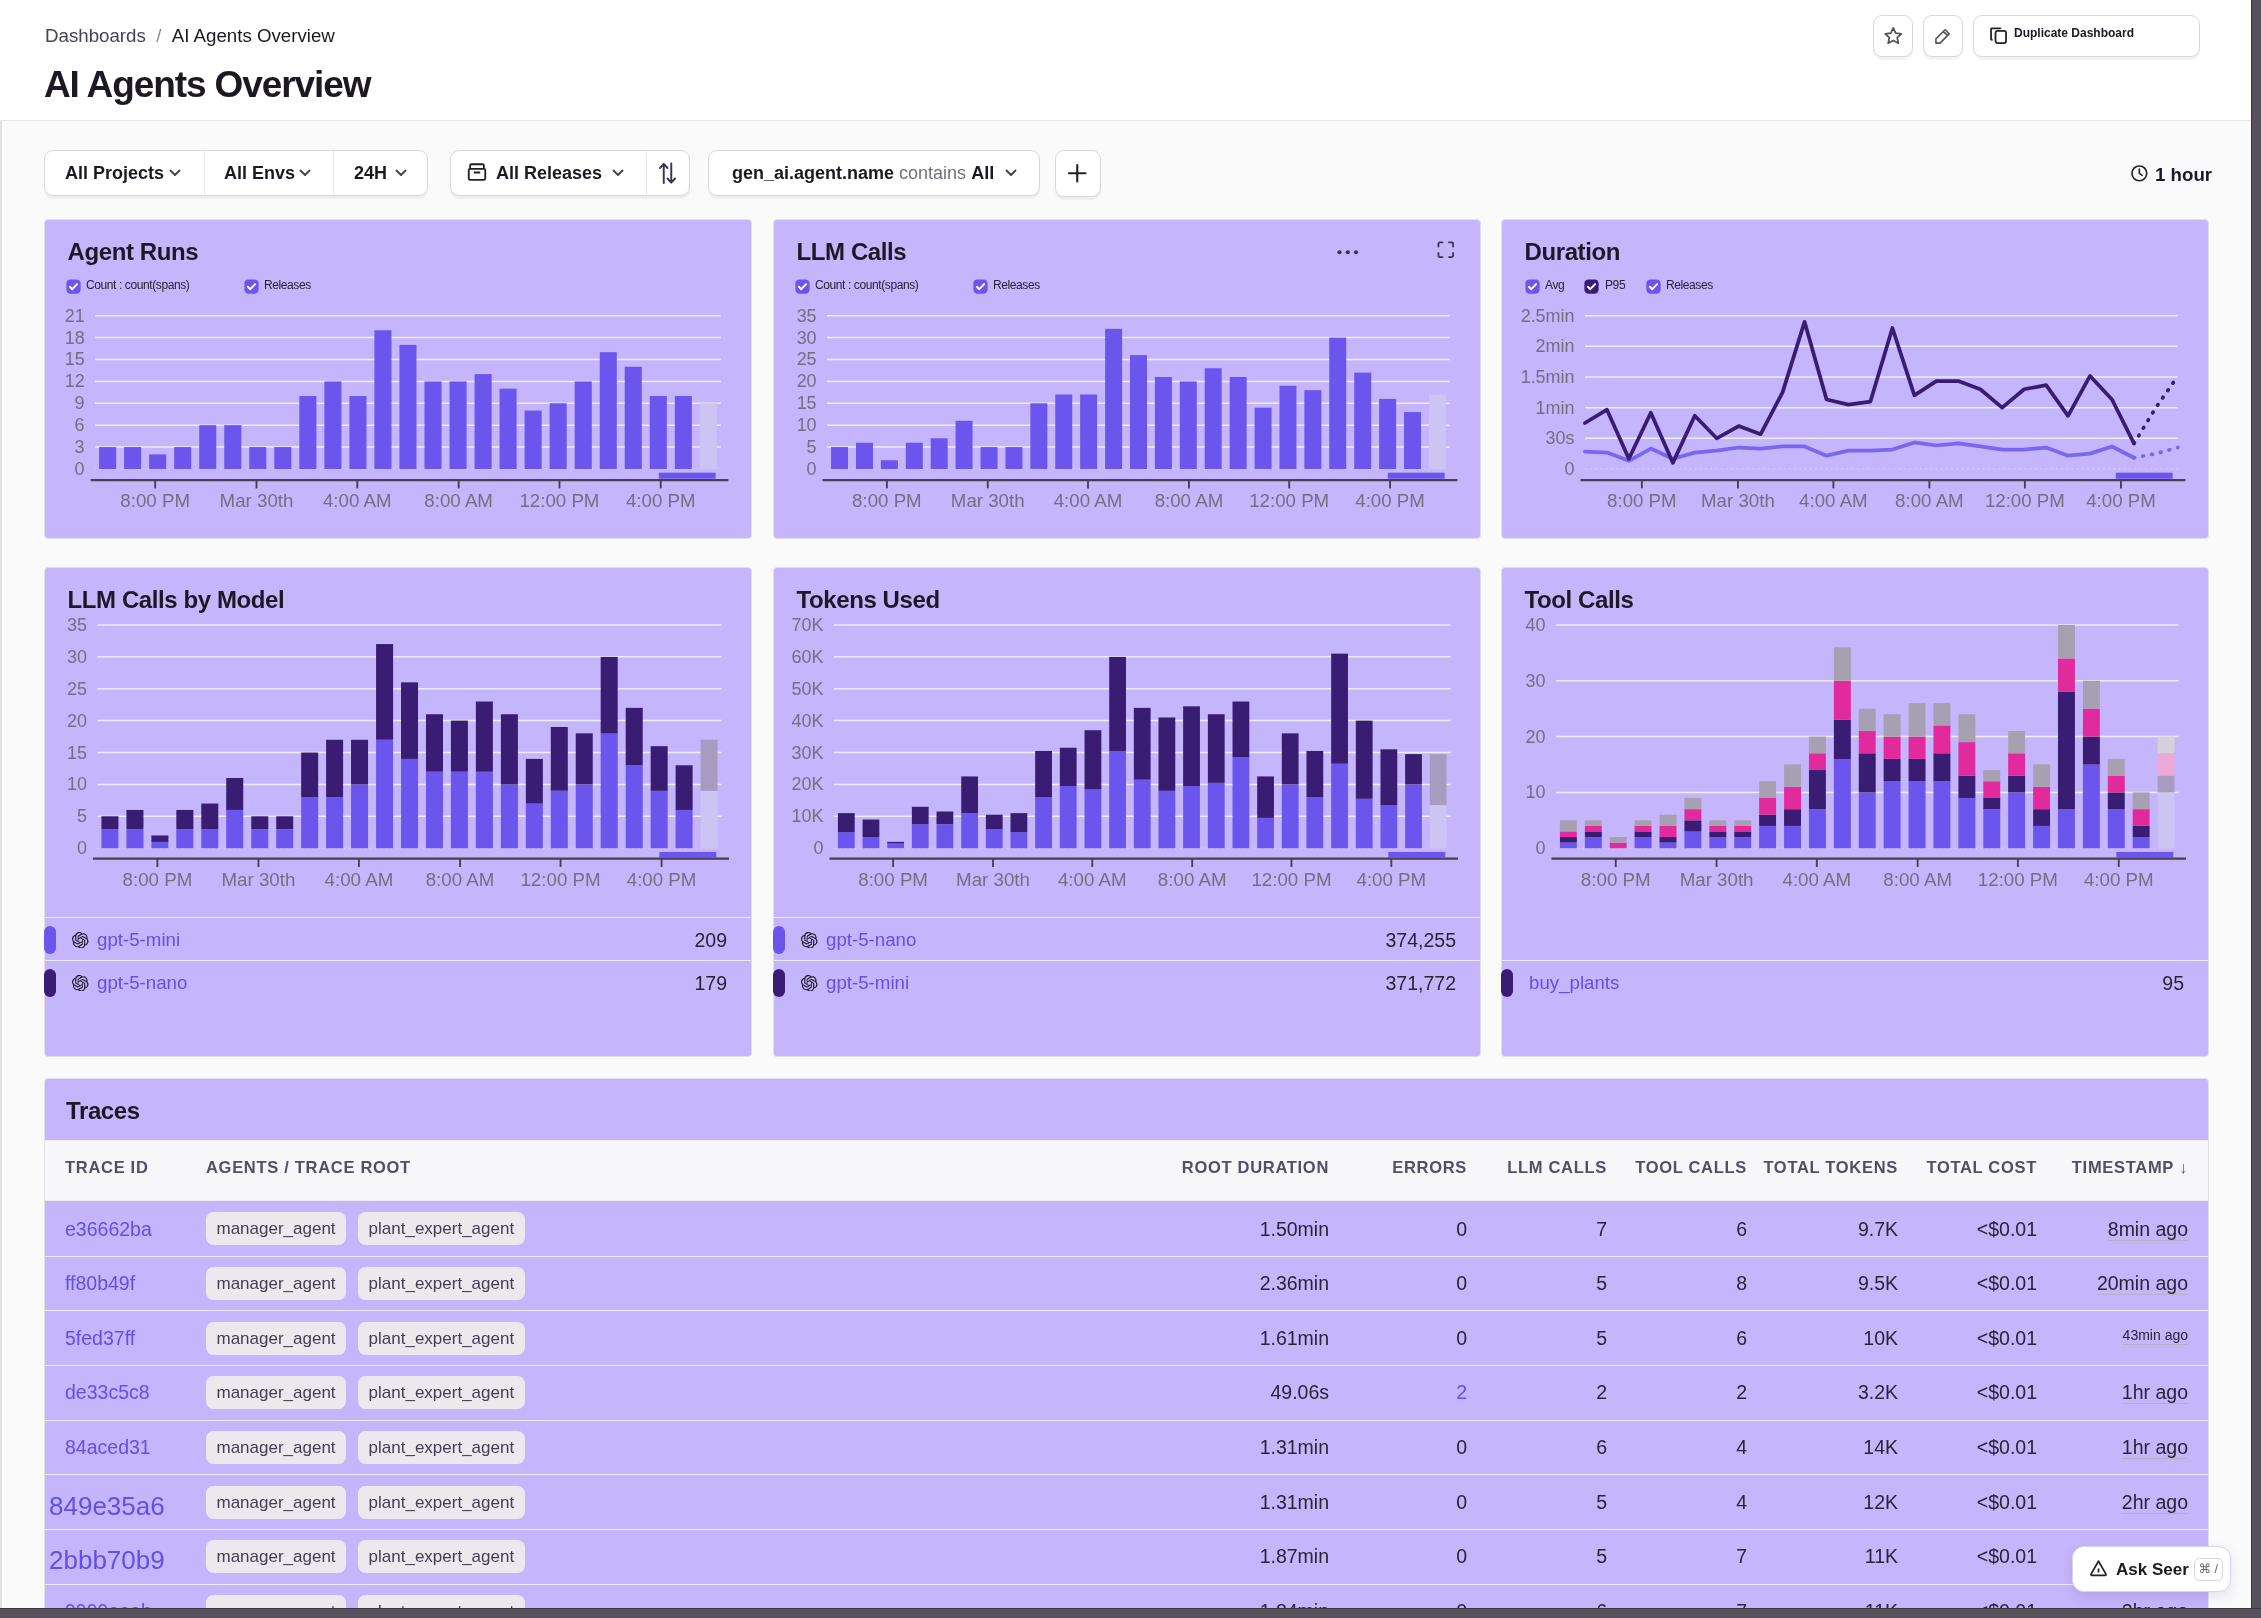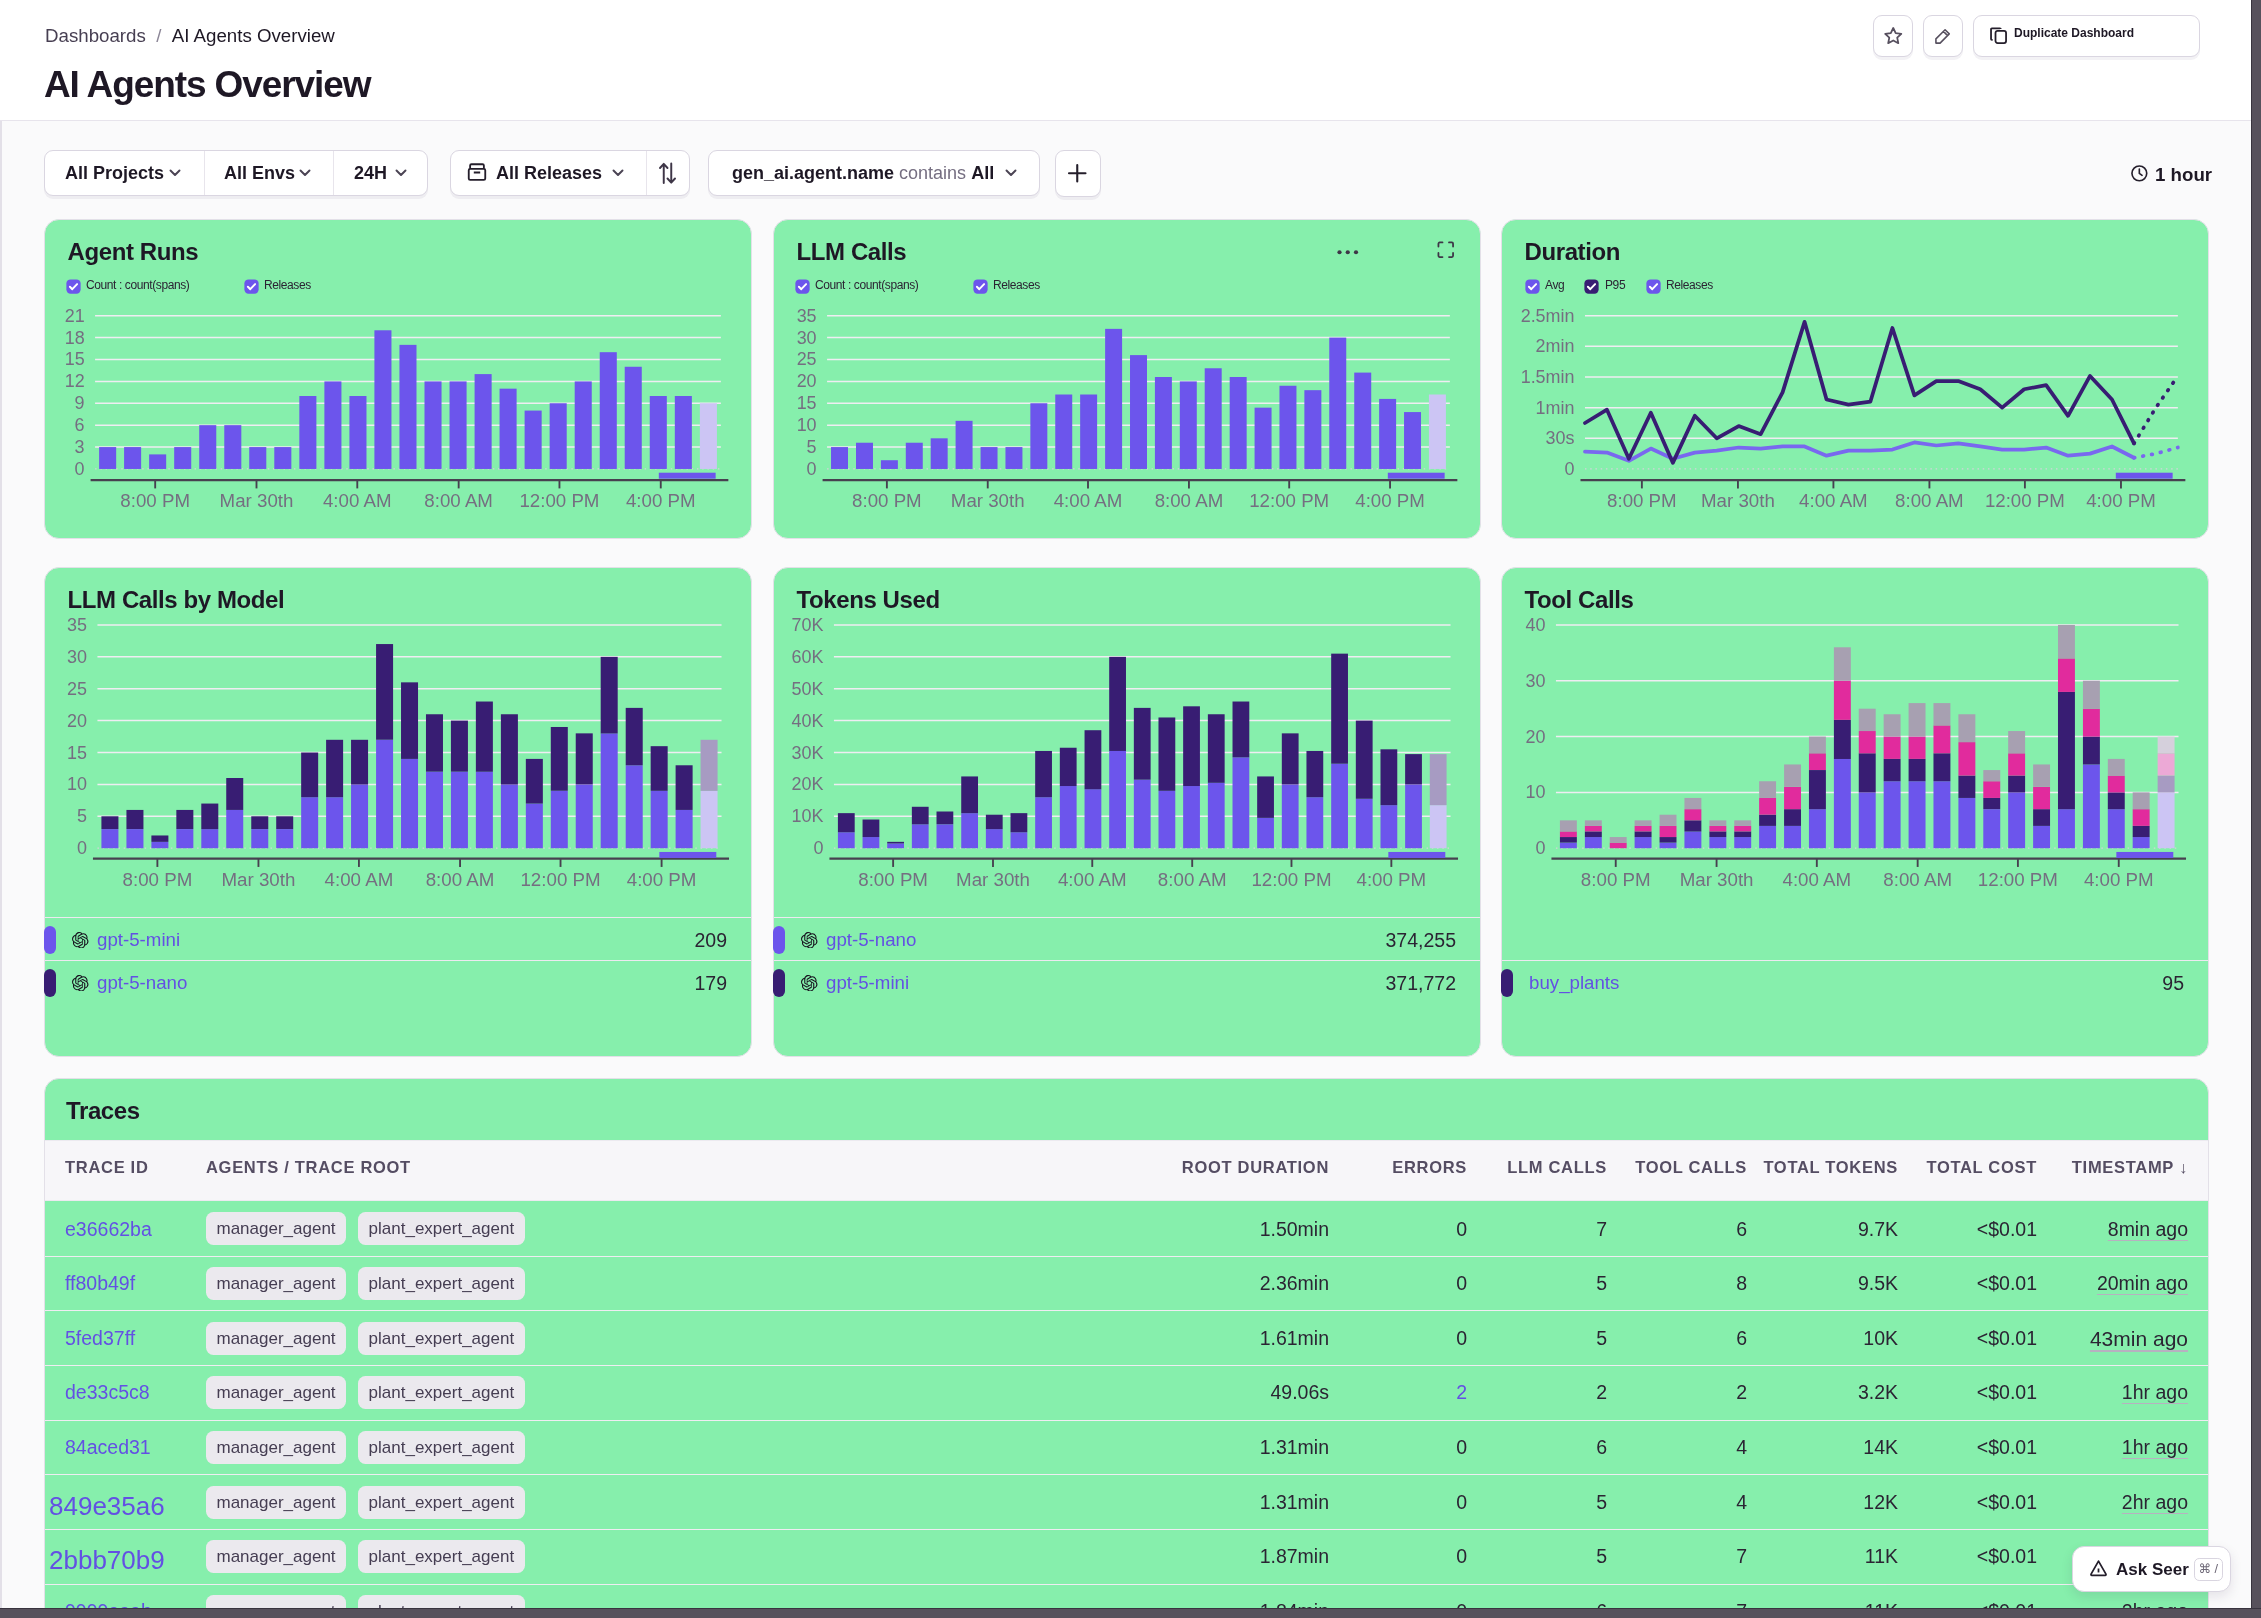--- a/index.html
+++ b/index.html
@@ -1,15 +1,15 @@
 <!DOCTYPE html>
 <html style="font-size:12px"><head><meta charset="utf-8"><style>
 *{margin:0;padding:0;box-sizing:border-box}
 body{width:2261px;height:1618px;background:#fafafb;font-family:"Liberation Sans",sans-serif;color:#1e1825;position:relative;overflow:hidden}
-.card{position:absolute;background:#86efac;border:1.5px solid #e3e0e8;border-radius:15px}
+.card{position:absolute;background:#c4b5fd;border:1.5px solid #e3e0e8;border-radius:4px}
 .ctitle{position:absolute;left:22.5px;top:18px;font-size:24px;font-weight:bold;color:#1e1825;letter-spacing:-0.4px}
 .cklab{position:absolute;font-size:12px;letter-spacing:-0.4px;color:#2b2433}
 .btn{position:absolute;background:#fff;border:1.5px solid #dad6e1;border-radius:9px;box-shadow:0 3px 0 rgba(43,23,69,.055)}
 .seg{position:absolute;top:0;bottom:0;border-left:1.5px solid #e8e5ec}
 .blab{font-size:18px;font-weight:bold;color:#1e1825}
 .legrow{position:absolute;left:0;right:0;border-top:1.5px solid #eceaf0}
 .legtxt{position:absolute;font-size:18.7px;color:#6350e3}
 .legval{position:absolute;right:24px;font-size:19.5px;color:#2b2433;text-align:right}
 .chip{position:absolute;left:-1.5px;width:12px;border-radius:6px}
 .pill{display:inline-block;background:#ebe9ee;color:#453d52;border-radius:7.5px;font-size:17px;padding:6.7px 10.5px;margin-right:12px}
@@ -656,21 +656,21 @@
     <div style="position:absolute;top:193px;font-size:19.5px;color:#2b2433;right:20px;text-decoration:underline;text-decoration-color:#b7b1c0;text-underline-offset:3.7px">20min ago</div>
     <div style="position:absolute;left:0;right:0;top:232px;height:55px;border-bottom:1.5px solid #efedf2"></div>
     <div style="position:absolute;left:20px;top:248px;font-size:19.5px;color:#6350e3">5fed37ff</div>
     <div style="position:absolute;left:161px;top:243px"><span class="pill">manager_agent</span><span class="pill">plant_expert_agent</span></div>
     <div style="position:absolute;top:248px;font-size:19.5px;color:#2b2433;right:879px">1.61min</div>
     <div style="position:absolute;top:248px;font-size:19.5px;color:#2b2433;right:741px;color:#2b2433">0</div>
     <div style="position:absolute;top:248px;font-size:19.5px;color:#2b2433;right:601px">5</div>
     <div style="position:absolute;top:248px;font-size:19.5px;color:#2b2433;right:461px">6</div>
     <div style="position:absolute;top:248px;font-size:19.5px;color:#2b2433;right:310px">10K</div>
     <div style="position:absolute;top:248px;font-size:19.5px;color:#2b2433;right:171px">&lt;$0.01</div>
-    <div style="position:absolute;top:248px;font-size:21px;color:#2b2433;right:20px;text-decoration:underline;text-decoration-color:#b7b1c0;text-underline-offset:3.7px">43min ago</div>
+    <div style="position:absolute;top:248px;font-size:14px;color:#2b2433;right:20px;text-decoration:underline;text-decoration-color:#b7b1c0;text-underline-offset:3.7px">43min ago</div>
     <div style="position:absolute;left:0;right:0;top:287px;height:55px;border-bottom:1.5px solid #efedf2"></div>
     <div style="position:absolute;left:20px;top:302px;font-size:19.5px;color:#6350e3">de33c5c8</div>
     <div style="position:absolute;left:161px;top:297px"><span class="pill">manager_agent</span><span class="pill">plant_expert_agent</span></div>
     <div style="position:absolute;top:302px;font-size:19.5px;color:#2b2433;right:879px">49.06s</div>
     <div style="position:absolute;top:302px;font-size:19.5px;color:#2b2433;right:741px;color:#6350e3">2</div>
     <div style="position:absolute;top:302px;font-size:19.5px;color:#2b2433;right:601px">2</div>
     <div style="position:absolute;top:302px;font-size:19.5px;color:#2b2433;right:461px">2</div>
     <div style="position:absolute;top:302px;font-size:19.5px;color:#2b2433;right:310px">3.2K</div>
     <div style="position:absolute;top:302px;font-size:19.5px;color:#2b2433;right:171px">&lt;$0.01</div>
     <div style="position:absolute;top:302px;font-size:19.5px;color:#2b2433;right:20px;text-decoration:underline;text-decoration-color:#b7b1c0;text-underline-offset:3.7px">1hr ago</div>

